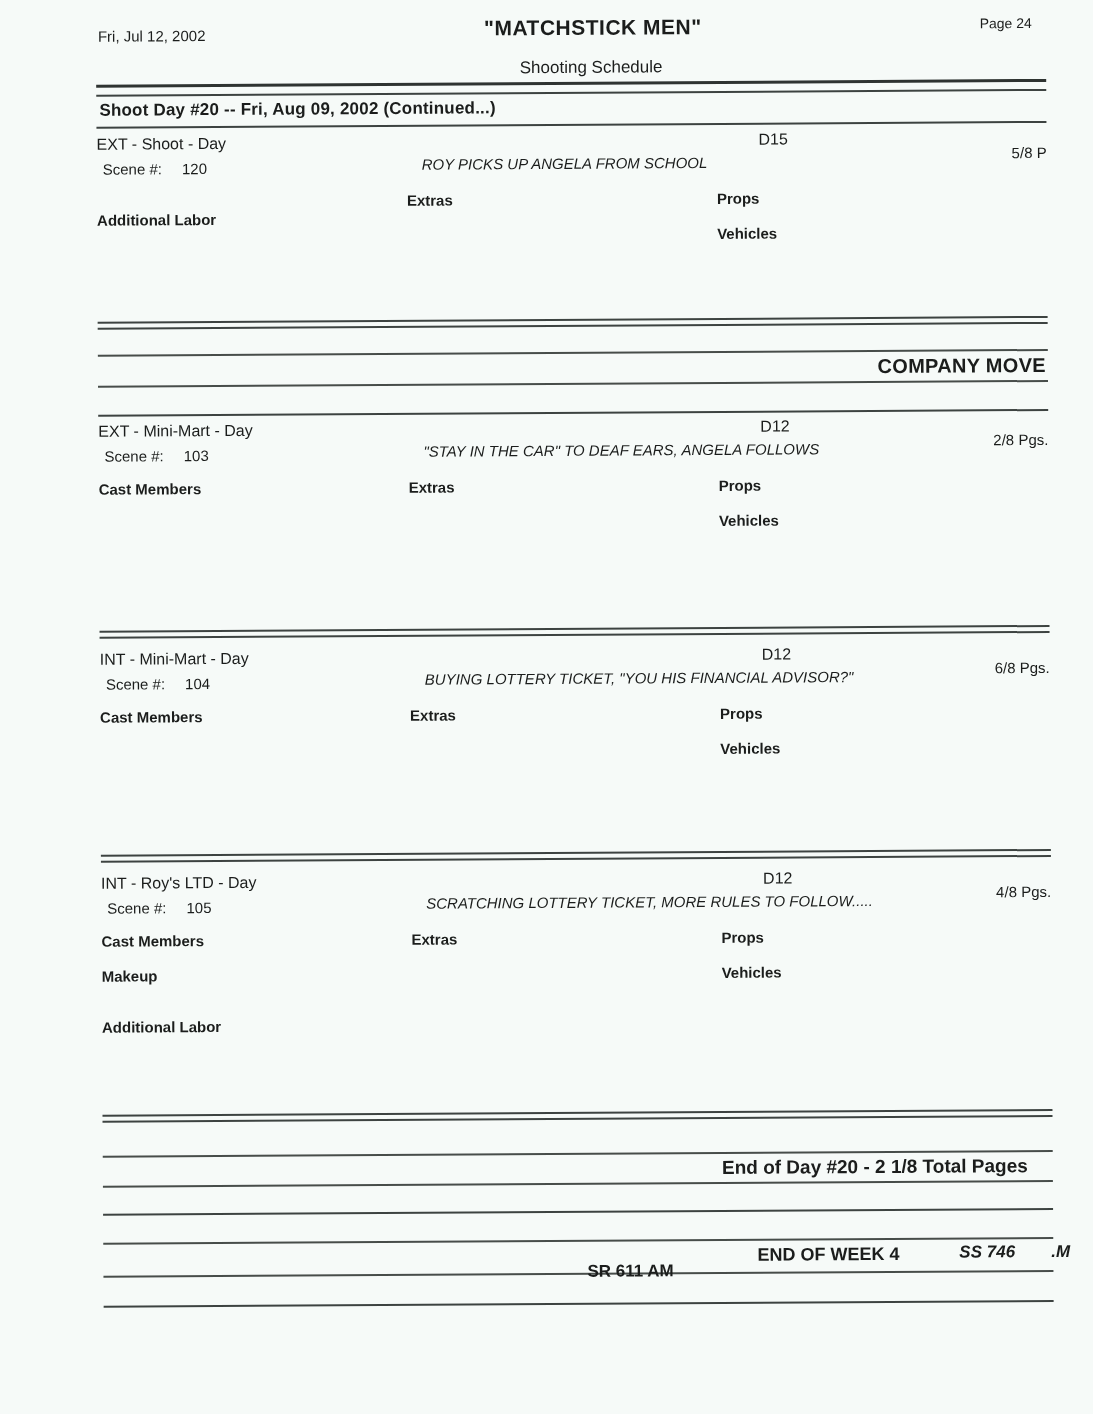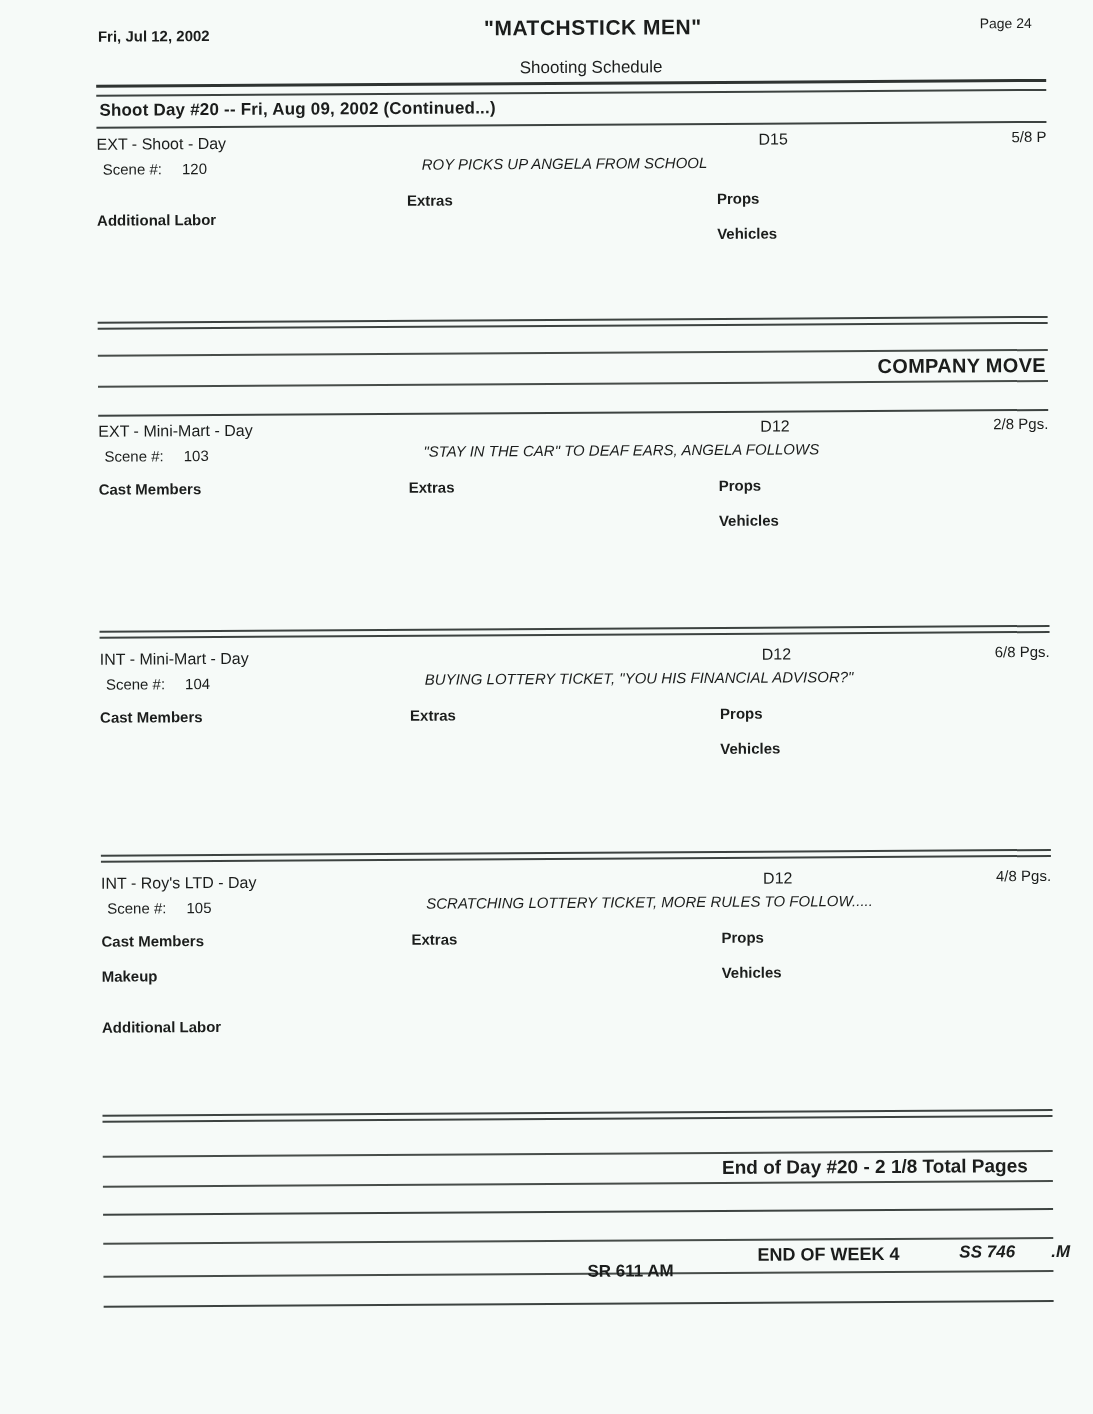--- a/index.html
+++ b/index.html
@@ -16,42 +16,42 @@
     padding: 16px 43px 0 100px;
     transform: rotate(-0.35deg);
     transform-origin: 50% 50%;
   }
   .rule { height: 0; border-top: 2px solid #3d4341; }
   .rule.thick { border-top: 3px solid #2e3331; }
   .rule.thin { border-top: 2px solid #474d4a; }
 
   
   .hdr { position: relative; height: 42px; }
-  .hdr-date { position: absolute; left: 2px; top: 9px; font-size: 15px; font-weight: bold; }
+  .hdr-date { position: absolute; left: 2px; top: 9px; font-size: 15px; }
   .hdr-page { position: absolute; right: 14px; top: 2px; font-size: 14px; }
   .hdr-title { display: block; text-align: center; padding-left: 44px; font-size: 21px; font-weight: bold; letter-spacing: 0.5px; }
   .subtitle { text-align: center; padding-left: 40px; font-size: 17px; height: 24px; }
 
   .toprules .rule + .rule { margin-top: 7px; }
 
   .day-banner { margin-top: 4px; font-size: 17px; font-weight: bold; height: 26px; padding-left: 3px; letter-spacing: 0.2px; }
 
   
   .scenes-a { margin-top: 5px; }
   .scenes-b { margin-top: 4px; }
   .scene { display: flex; flex-direction: column; }
   .scene + .scene { margin-top: 10px; }
   .scenes-a .scene { min-height: 196px; }
   .scenes-b .scene:nth-of-type(1) { min-height: 218px; }
   .scenes-b .scene:nth-of-type(2) { min-height: 214px; }
   .scenes-b .scene:nth-of-type(3) { min-height: 250px; }
 
   .scene-head { position: relative; height: 27px; font-size: 16px; padding-top: 2px; }
   .scene-dcode { position: absolute; left: 662px; top: 1px; font-size: 16px; font-weight: normal; }
-  .scene-pgs  { position: absolute; right: 0; top: 0; font-size: 15px; }
+  .scene-pgs  { position: absolute; right: 0; top: 16px; font-size: 15px; }
 
   .scene-sub { position: relative; height: 28px; font-size: 15px; }
   .sc-label { padding-left: 6px; margin-top: 34px; }
   .sc-no { margin-left: 20px; }
   .scene-desc { position: absolute; left: 325px; top: -3px; font-style: italic; font-size: 15px; white-space: nowrap; }
 
   .scene-body { display: grid; grid-template-columns: 310px 310px 1fr; align-items: start; margin-top: 3px; padding-bottom: 10px; }
   .col { min-width: 0; }
   .section { font-size: 15px; }
   .section + .section { margin-top: 14px; }

